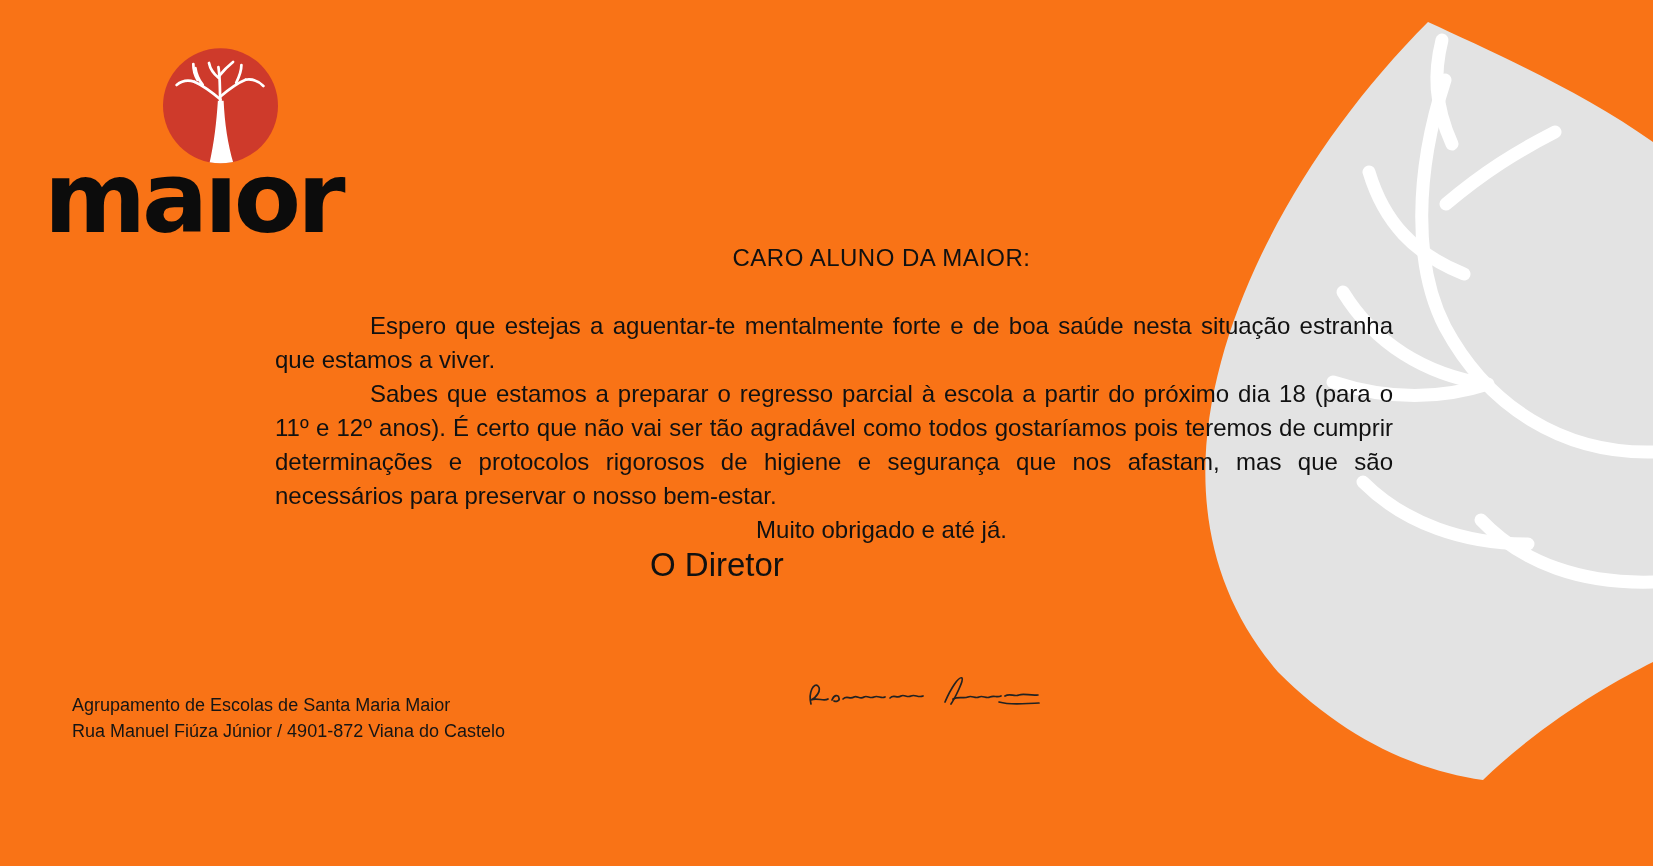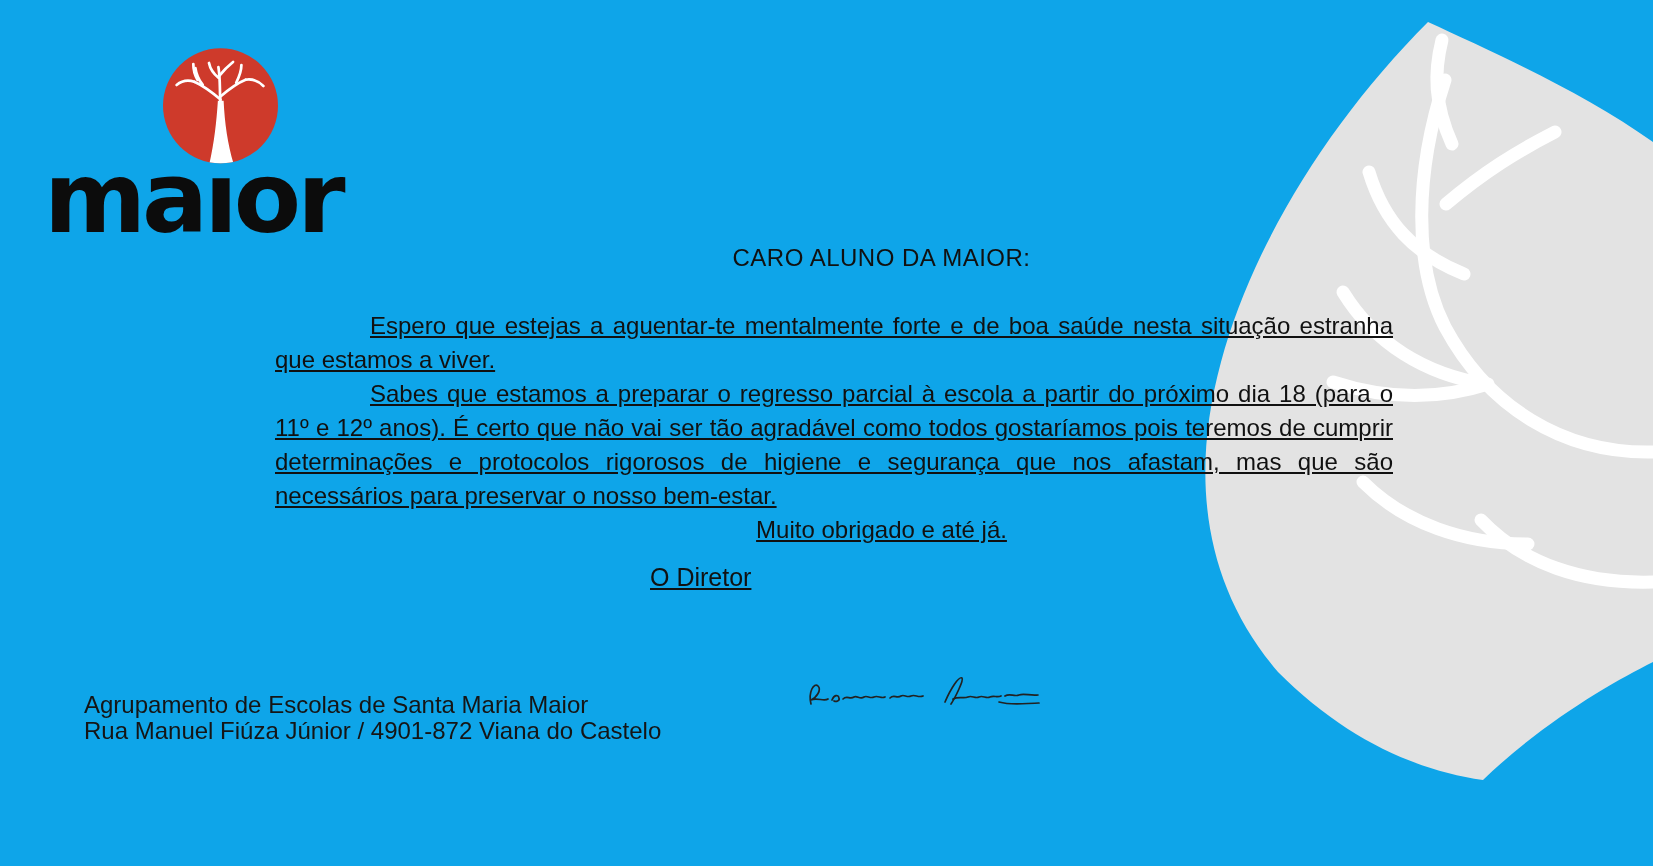--- a/index.html
+++ b/index.html
@@ -1,19 +1,19 @@
 <!DOCTYPE html>
 <html><head>
 <meta charset="utf-8">
 <style>
   html,body{margin:0;padding:0;background:#fff;}
   .page{
     position:relative;
     width:1653px;height:866px;
-    background:#0ea5e9;
+    background:#f97316;
     overflow:hidden;
     font-family:"Liberation Sans", sans-serif;
     color:#111;
   }
   
   .watermark{
     position:absolute;
     left:1183px;top:22px;
     width:470px;height:760px;
     pointer-events:none;
@@ -31,38 +31,38 @@
     white-space:nowrap;
   }
   
   .letter{position:absolute;left:275px;top:243px;width:1118px;}
   .salutation{
     font-size:24px;line-height:30px;
     margin:0 0 0 95px;
     letter-spacing:0.5px;
     text-align:center;
   }
-  .paras{margin-top:36px;text-decoration:underline;}
+  .paras{margin-top:36px;}
   .paras p{
     font-size:24px;line-height:34px;
     text-align:justify;
     text-indent:95px;
     margin:0;
   }
   .paras p.short{text-align:center;}
   .signoff{
-    font-size:25px;line-height:36px;
-    margin:12px 0 0 375px;
+    font-size:33px;line-height:36px;
+    margin:0 0 0 375px;
   }
   
   .signature{position:absolute;left:803px;top:672px;width:245px;height:52px;}
   
   .footer{
-    position:absolute;left:84px;top:692px;
-    font-size:24px;line-height:26px;
+    position:absolute;left:72px;top:692px;
+    font-size:18px;line-height:26px;
     color:#151515;
   }
 </style>
 </head>
 <body>
 
 <div class="page">
 
   <svg class="watermark" viewBox="0 0 470 760" aria-hidden="true">
     <path d="M245 0 C150 95 70 220 38 340 C8 450 18 560 95 650 C160 715 230 748 300 758 C360 700 430 660 470 640 L470 120 C400 70 310 30 245 0 Z" fill="#e3e3e3"></path>

